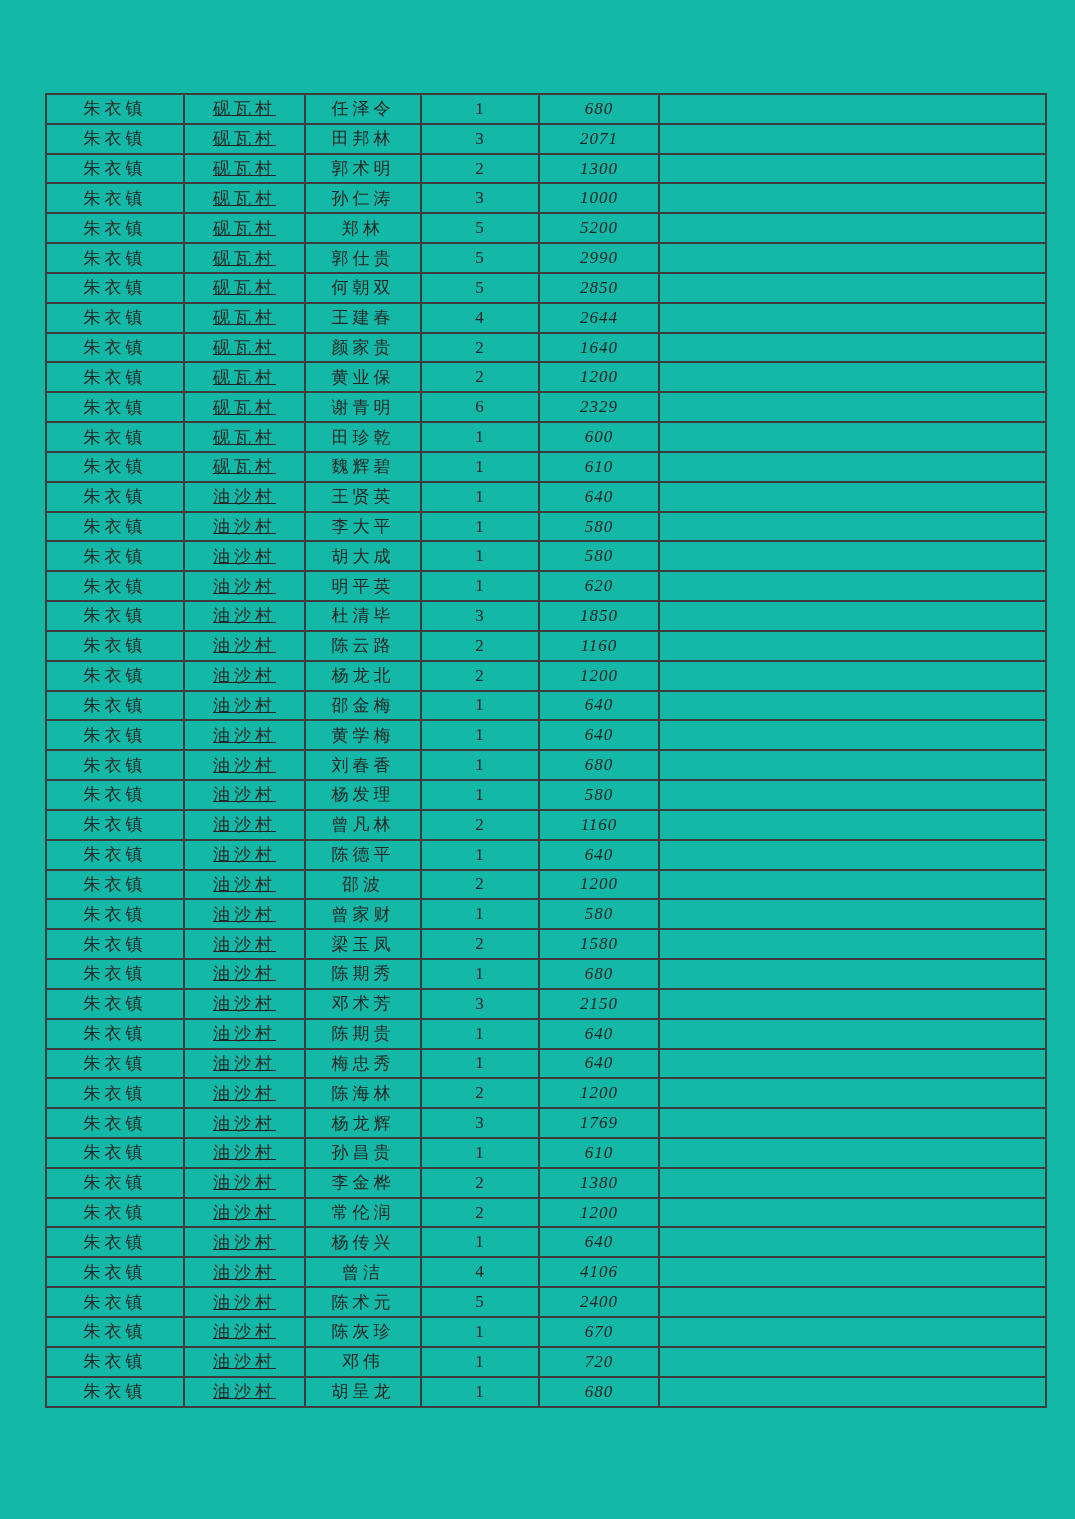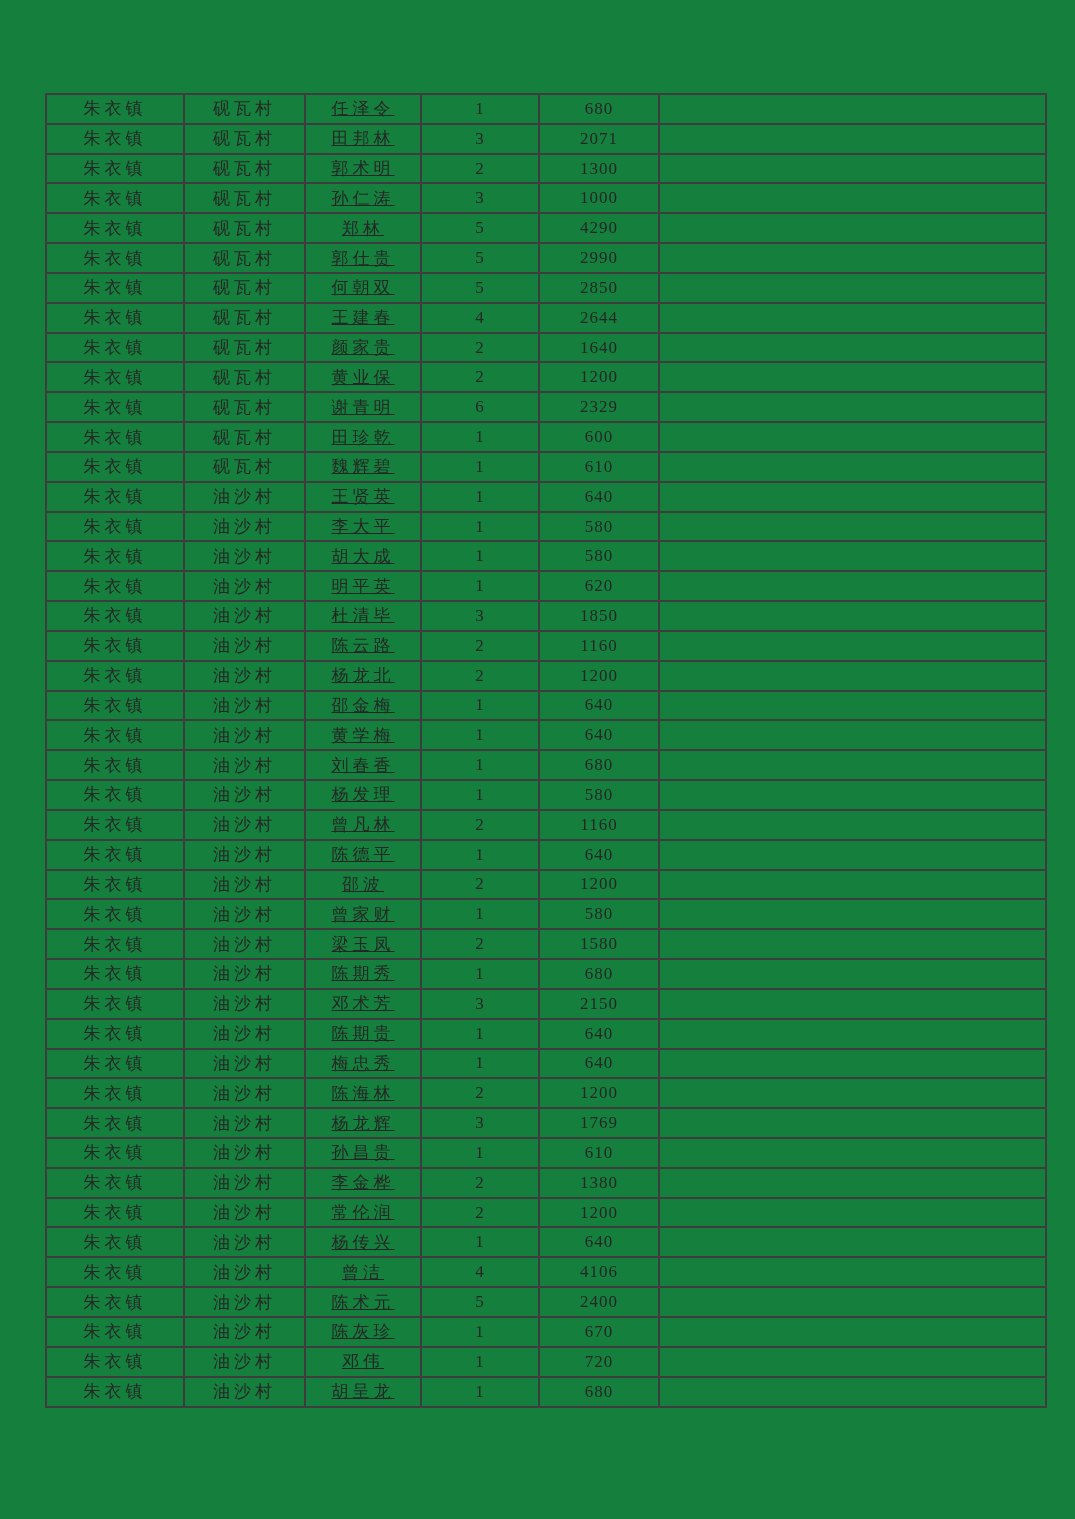--- a/index.html
+++ b/index.html
@@ -4,21 +4,21 @@
 <style>
   html, body {
     margin: 0;
     padding: 0;
     background: #ffffff;
   }
   .page {
     position: relative;
     width: 1075px;
     height: 1519px;
-    background: #15803d;
+    background: #14b8a6;
     overflow: hidden;
     font-family: "Liberation Serif", "DejaVu Serif", serif;
   }
   table.roster {
     position: absolute;
     left: 45px;
     top: 93px;
     width: 988px;
     height: 1315px;
     border-collapse: collapse;
@@ -28,24 +28,24 @@
     border: 2px solid #3d3d3d;
     text-align: center;
     vertical-align: middle;
     font-size: 17px;
     color: #262626;
     overflow: hidden;
     white-space: nowrap;
     padding: 0;
   }
   td.cell-town    { width: 136px; letter-spacing: 4px; padding-left: 4px; }
-  td.cell-village { width: 119px; letter-spacing: 4px; padding-left: 4px; }
-  td.cell-name    { width: 114px; letter-spacing: 4px; padding-left: 4px; text-decoration: underline; }
+  td.cell-village { width: 119px; letter-spacing: 4px; padding-left: 4px; text-decoration: underline; }
+  td.cell-name    { width: 114px; letter-spacing: 4px; padding-left: 4px; }
   td.cell-count   { width: 116px; letter-spacing: 1px; }
-  td.cell-amount  { width: 118px; letter-spacing: 1px; }
+  td.cell-amount  { width: 118px; letter-spacing: 1px; font-style: italic; }
   td.cell-note    { width: 385px; }
 </style>
 </head>
 <body>
 
 <div class="page">
   <table class="roster">
     <tbody>
         <tr>
           <td class="cell-town">朱衣镇</td>
@@ -77,21 +77,21 @@
           <td class="cell-name">孙仁涛</td>
           <td class="cell-count">3</td>
           <td class="cell-amount">1000</td>
           <td class="cell-note"></td>
         </tr>
         <tr>
           <td class="cell-town">朱衣镇</td>
           <td class="cell-village">砚瓦村</td>
           <td class="cell-name">郑林</td>
           <td class="cell-count">5</td>
-          <td class="cell-amount">4290</td>
+          <td class="cell-amount">5200</td>
           <td class="cell-note"></td>
         </tr>
         <tr>
           <td class="cell-town">朱衣镇</td>
           <td class="cell-village">砚瓦村</td>
           <td class="cell-name">郭仕贵</td>
           <td class="cell-count">5</td>
           <td class="cell-amount">2990</td>
           <td class="cell-note"></td>
         </tr>

